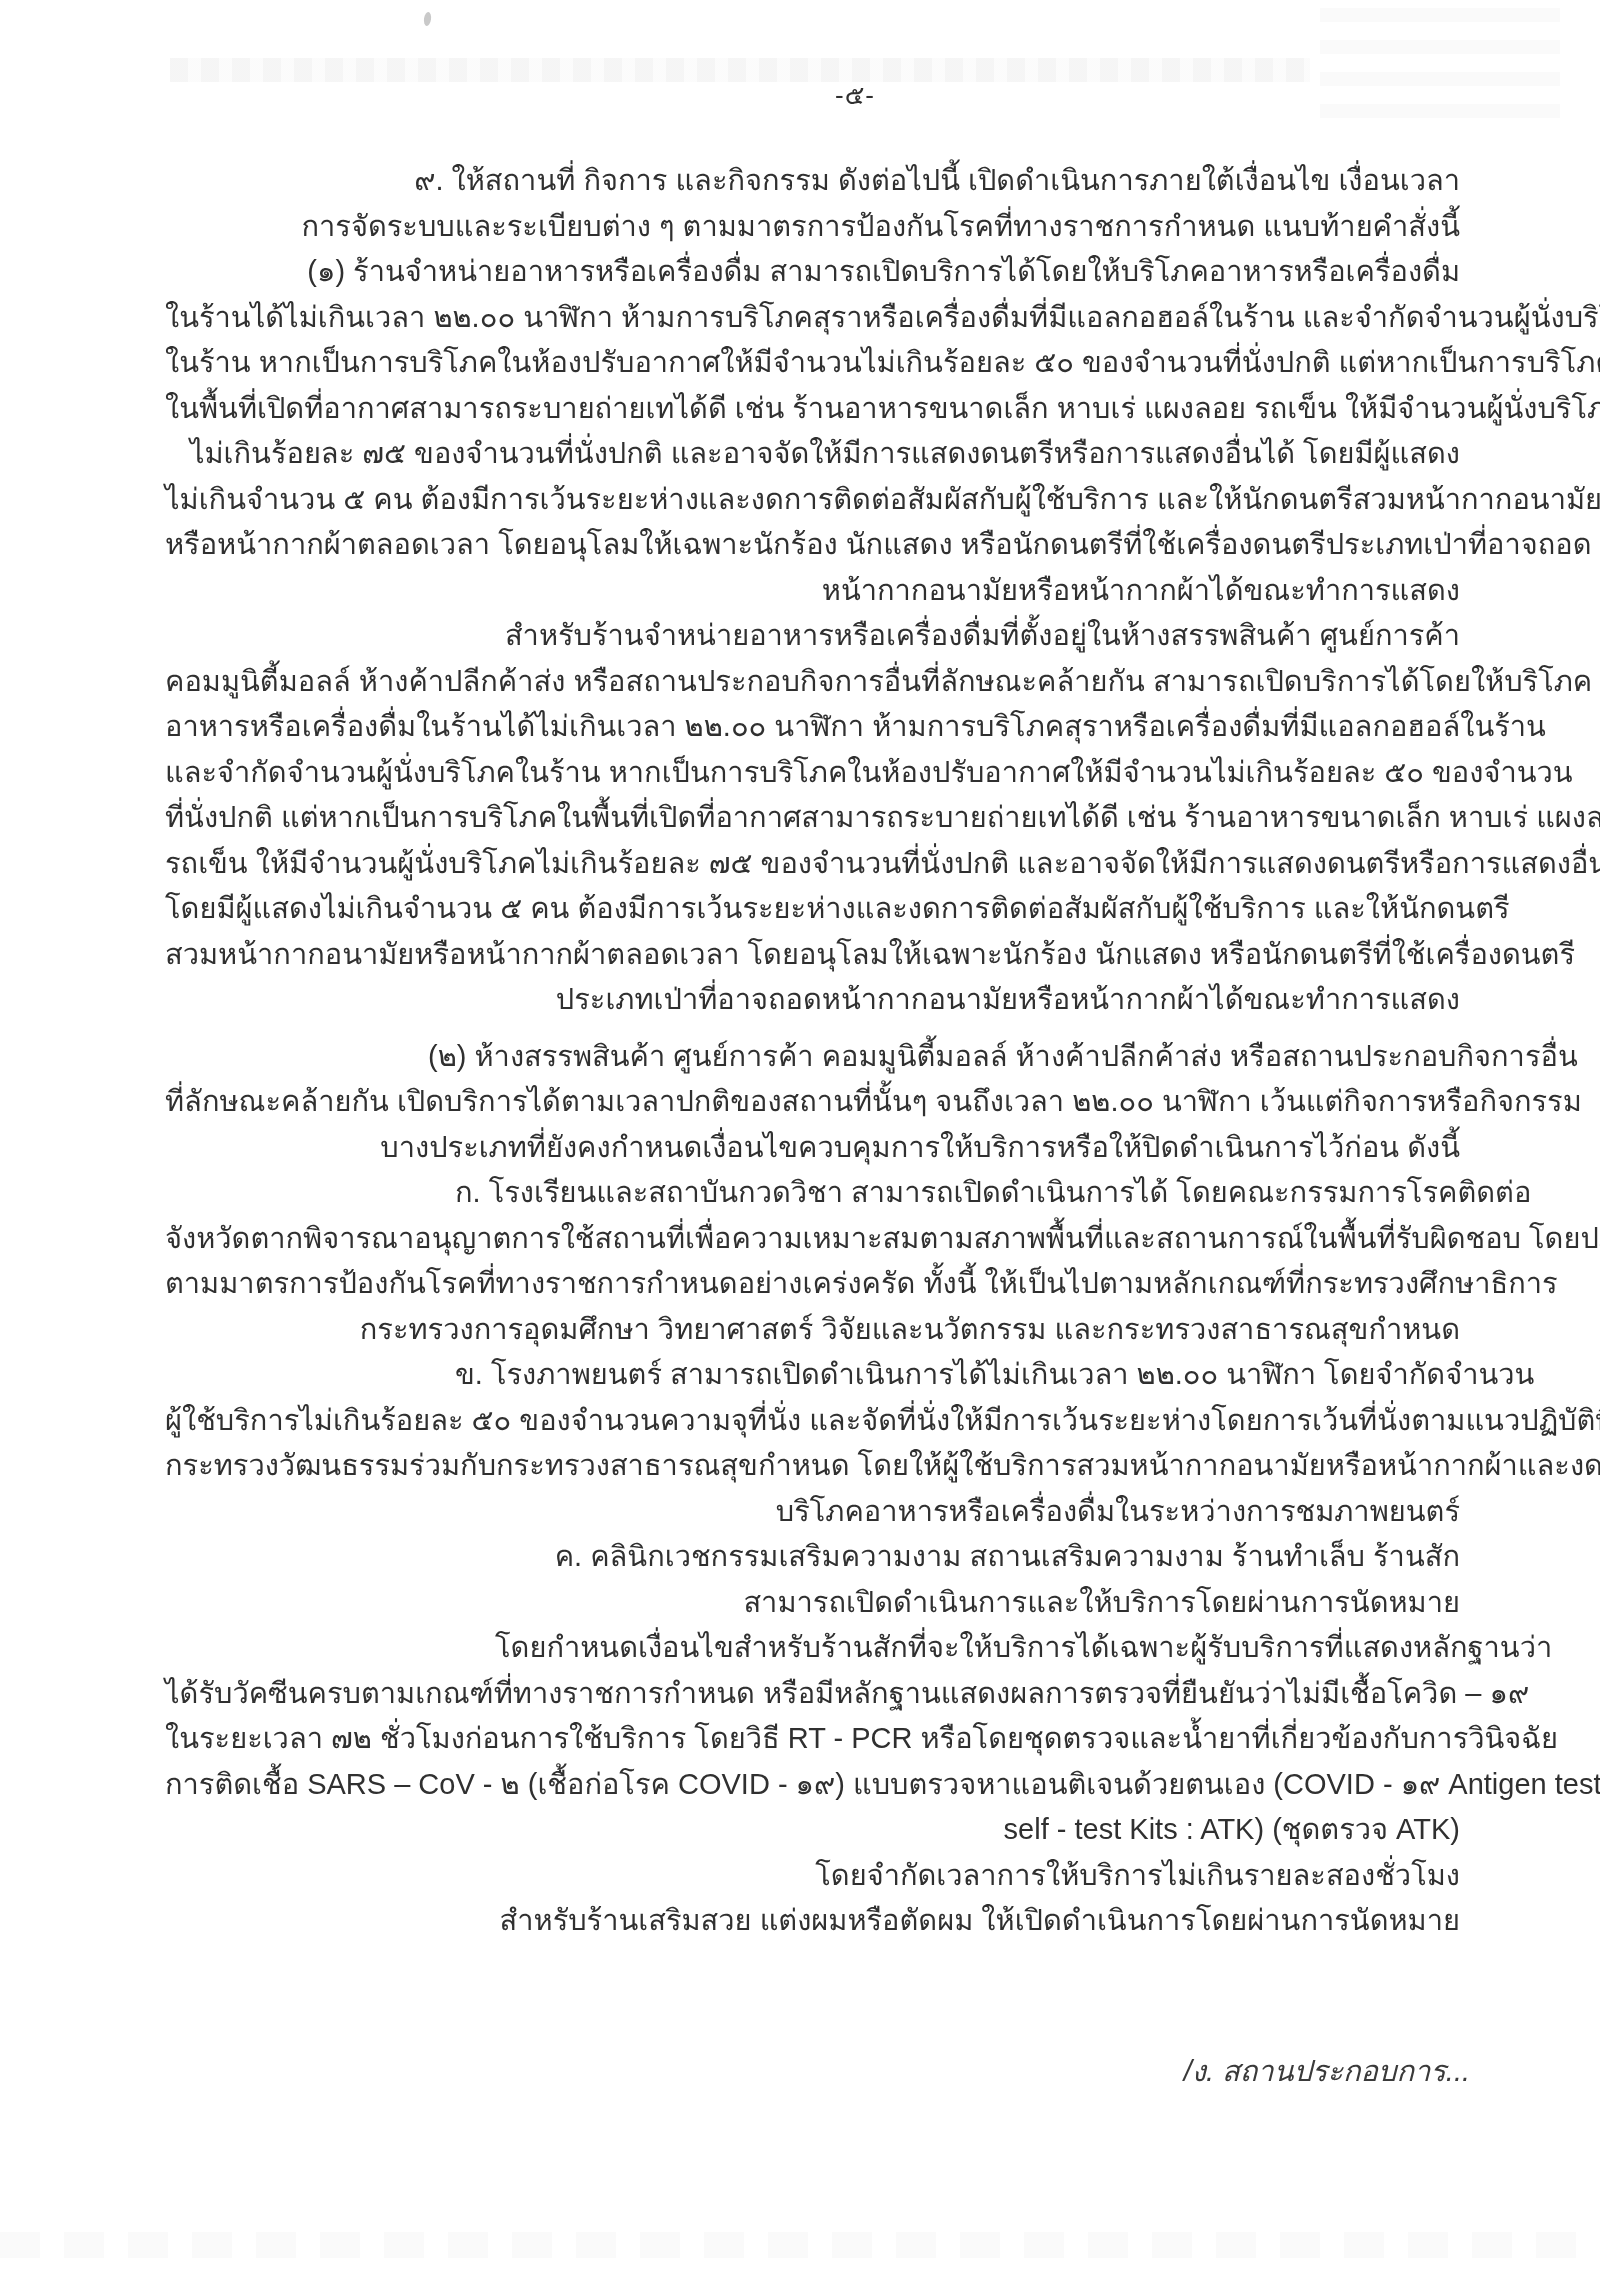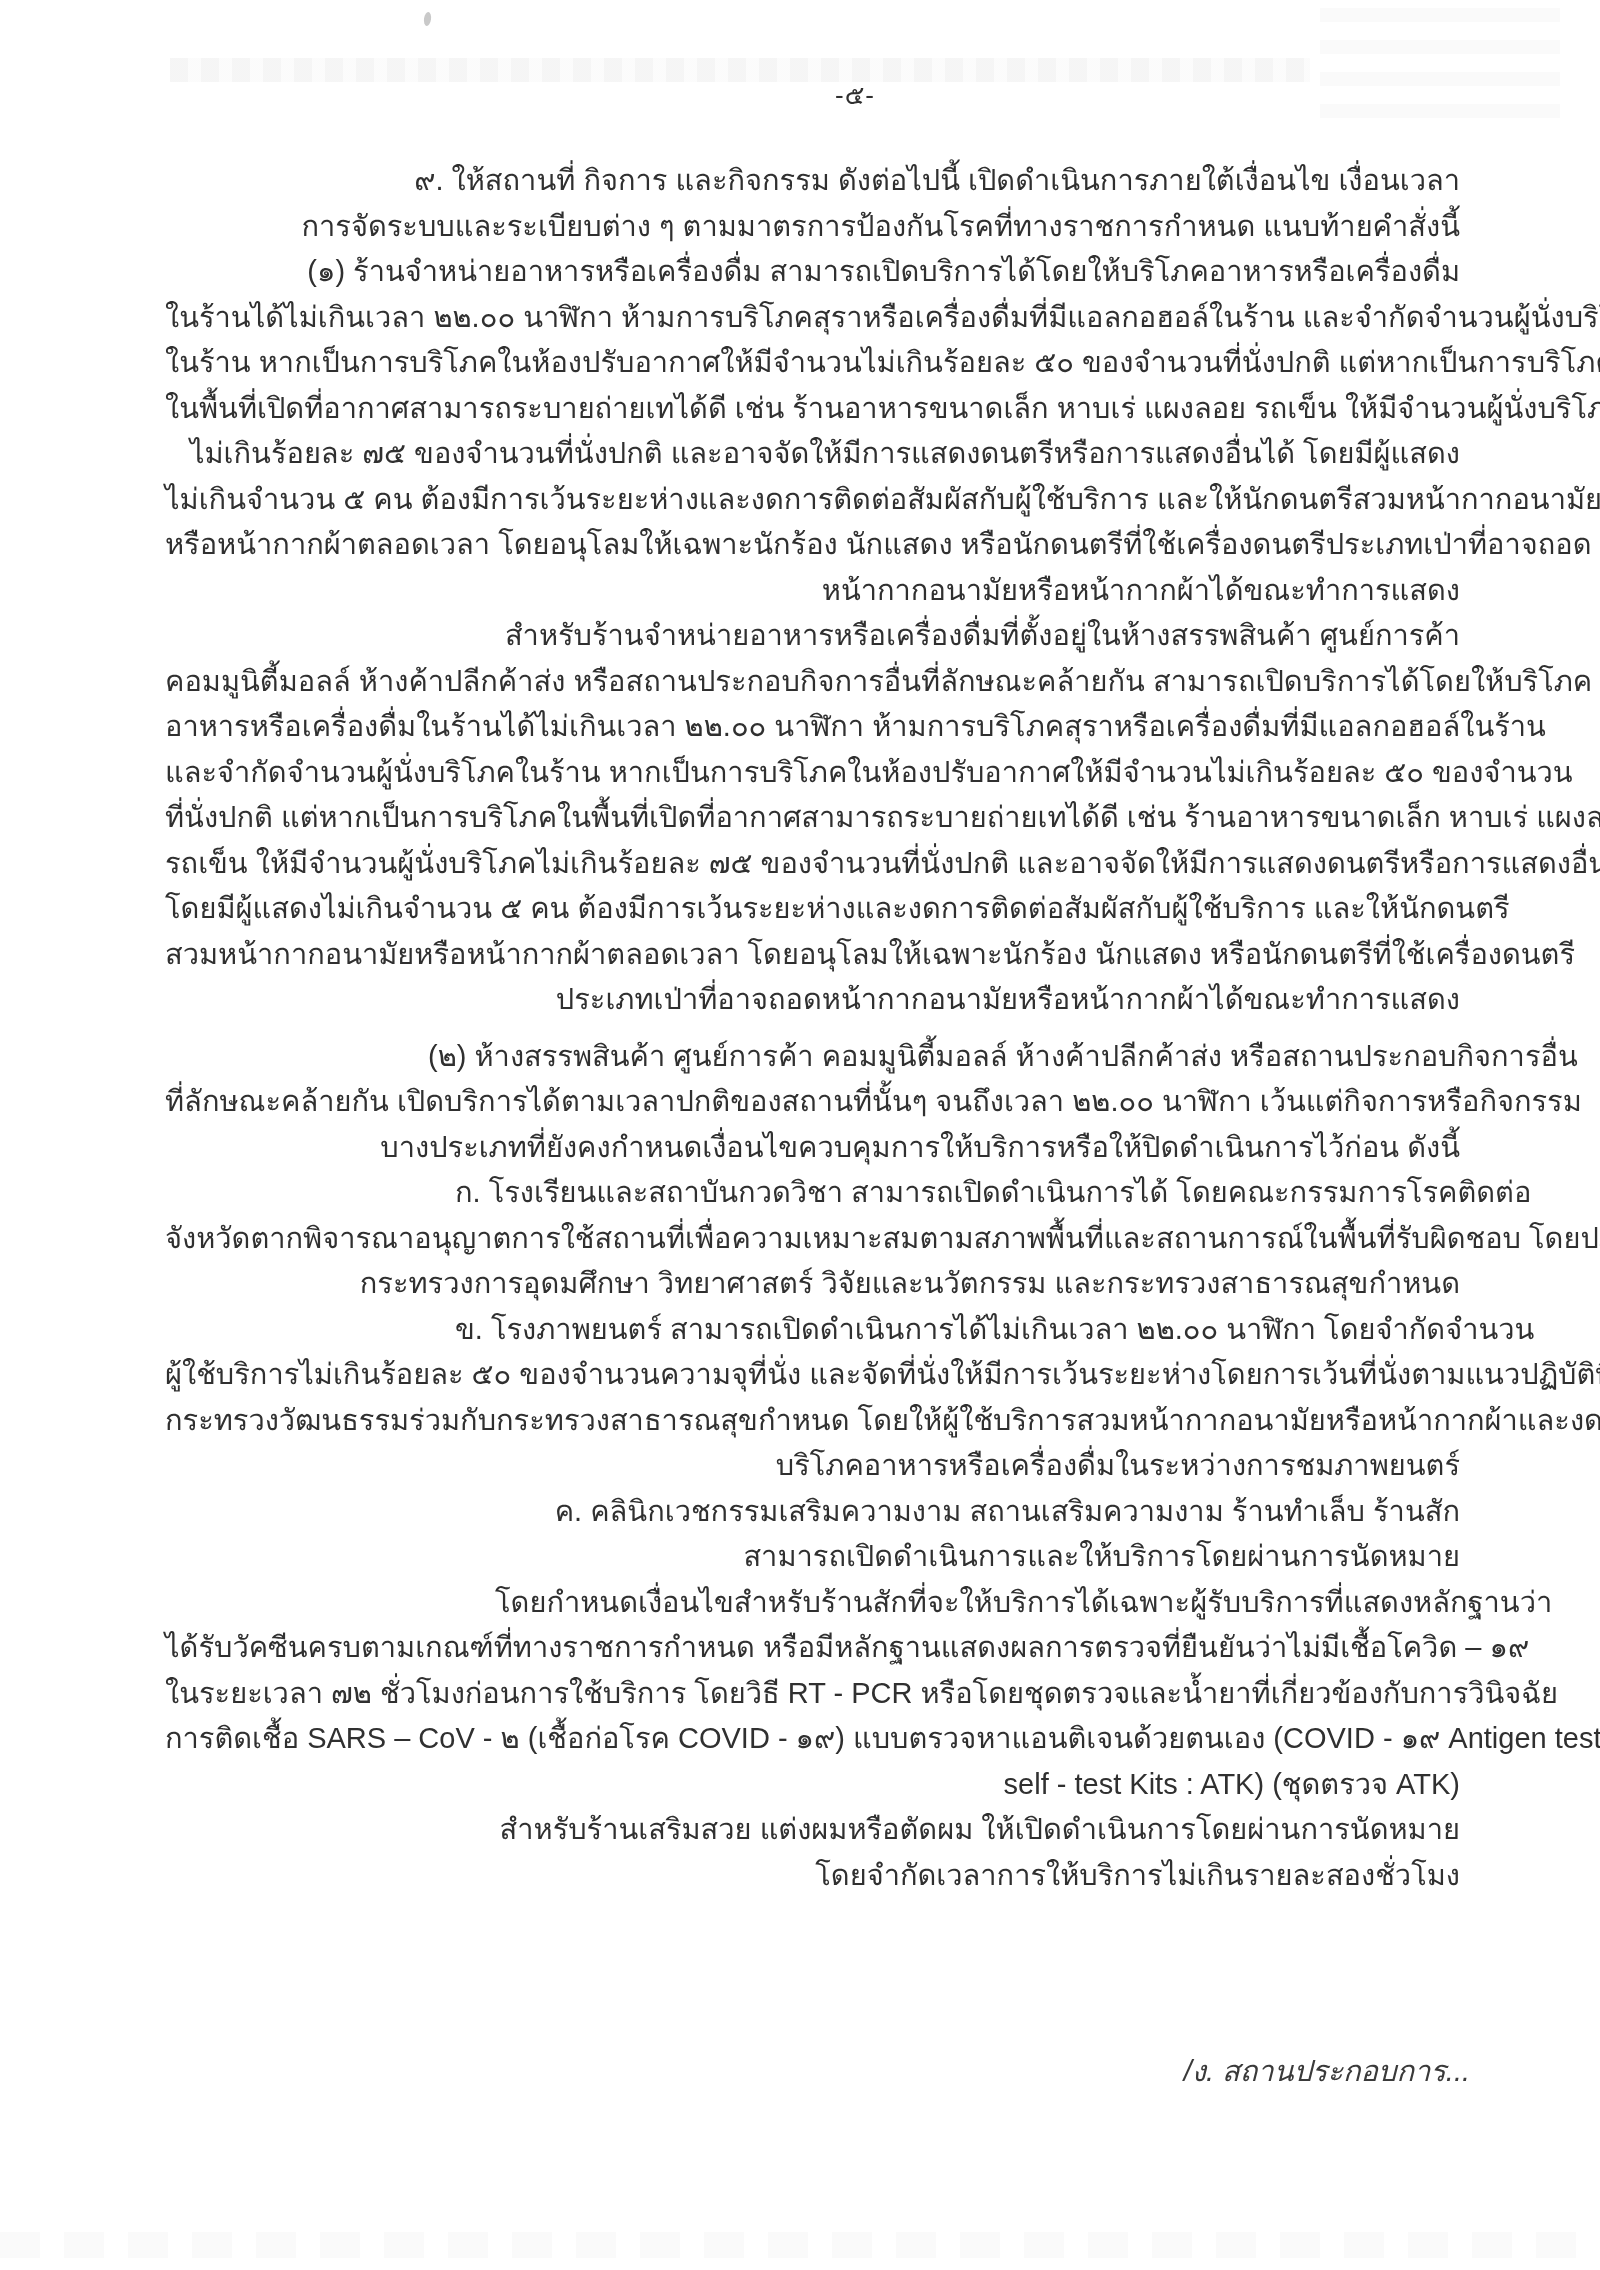--- a/index.html
+++ b/index.html
@@ -120,31 +120,32 @@
       <div class="line ind-flush">ที่นั่งปกติ  แต่หากเป็นการบริโภคในพื้นที่เปิดที่อากาศสามารถระบายถ่ายเทได้ดี เช่น ร้านอาหารขนาดเล็ก หาบเร่ แผงลอย</div>
       <div class="line ind-flush">รถเข็น ให้มีจำนวนผู้นั่งบริโภคไม่เกินร้อยละ ๗๕ ของจำนวนที่นั่งปกติ และอาจจัดให้มีการแสดงดนตรีหรือการแสดงอื่นได้</div>
       <div class="line ind-flush">โดยมีผู้แสดงไม่เกินจำนวน ๕ คน ต้องมีการเว้นระยะห่างและงดการติดต่อสัมผัสกับผู้ใช้บริการ และให้นักดนตรี</div>
       <div class="line ind-flush">สวมหน้ากากอนามัยหรือหน้ากากผ้าตลอดเวลา โดยอนุโลมให้เฉพาะนักร้อง นักแสดง หรือนักดนตรีที่ใช้เครื่องดนตรี</div>
       <div class="line ind-flush">ประเภทเป่าที่อาจถอดหน้ากากอนามัยหรือหน้ากากผ้าได้ขณะทำการแสดง</div>
       <div class="line ind-item2 gap-before">(๒) ห้างสรรพสินค้า ศูนย์การค้า คอมมูนิตี้มอลล์ ห้างค้าปลีกค้าส่ง หรือสถานประกอบกิจการอื่น</div>
       <div class="line ind-flush">ที่ลักษณะคล้ายกัน เปิดบริการได้ตามเวลาปกติของสถานที่นั้นๆ จนถึงเวลา ๒๒.๐๐ นาฬิกา เว้นแต่กิจการหรือกิจกรรม</div>
       <div class="line ind-flush">บางประเภทที่ยังคงกำหนดเงื่อนไขควบคุมการให้บริการหรือให้ปิดดำเนินการไว้ก่อน ดังนี้</div>
       <div class="line ind-sub">ก. โรงเรียนและสถาบันกวดวิชา สามารถเปิดดำเนินการได้ โดยคณะกรรมการโรคติดต่อ</div>
       <div class="line ind-flush">จังหวัดตากพิจารณาอนุญาตการใช้สถานที่เพื่อความเหมาะสมตามสภาพพื้นที่และสถานการณ์ในพื้นที่รับผิดชอบ โดยปฏิบัติ</div>
+      <div class="line ind-flush">ตามมาตรการป้องกันโรคที่ทางราชการกำหนดอย่างเคร่งครัด ทั้งนี้ ให้เป็นไปตามหลักเกณฑ์ที่กระทรวงศึกษาธิการ</div>
       <div class="line ind-flush">กระทรวงการอุดมศึกษา วิทยาศาสตร์ วิจัยและนวัตกรรม และกระทรวงสาธารณสุขกำหนด</div>
       <div class="line ind-sub">ข. โรงภาพยนตร์ สามารถเปิดดำเนินการได้ไม่เกินเวลา ๒๒.๐๐ นาฬิกา โดยจำกัดจำนวน</div>
       <div class="line ind-flush">ผู้ใช้บริการไม่เกินร้อยละ ๕๐ ของจำนวนความจุที่นั่ง และจัดที่นั่งให้มีการเว้นระยะห่างโดยการเว้นที่นั่งตามแนวปฏิบัติที่</div>
       <div class="line ind-flush">กระทรวงวัฒนธรรมร่วมกับกระทรวงสาธารณสุขกำหนด โดยให้ผู้ใช้บริการสวมหน้ากากอนามัยหรือหน้ากากผ้าและงดการ</div>
       <div class="line ind-flush">บริโภคอาหารหรือเครื่องดื่มในระหว่างการชมภาพยนตร์</div>
       <div class="line ind-sub">ค. คลินิกเวชกรรมเสริมความงาม สถานเสริมความงาม ร้านทำเล็บ ร้านสัก</div>
       <div class="line ind-flush">สามารถเปิดดำเนินการและให้บริการโดยผ่านการนัดหมาย</div>
       <div class="line ind-cond">โดยกำหนดเงื่อนไขสำหรับร้านสักที่จะให้บริการได้เฉพาะผู้รับบริการที่แสดงหลักฐานว่า</div>
       <div class="line ind-flush">ได้รับวัคซีนครบตามเกณฑ์ที่ทางราชการกำหนด หรือมีหลักฐานแสดงผลการตรวจที่ยืนยันว่าไม่มีเชื้อโควิด – ๑๙</div>
       <div class="line ind-flush">ในระยะเวลา ๗๒ ชั่วโมงก่อนการใช้บริการ โดยวิธี RT - PCR หรือโดยชุดตรวจและน้ำยาที่เกี่ยวข้องกับการวินิจฉัย</div>
       <div class="line ind-flush">การติดเชื้อ SARS – CoV - ๒ (เชื้อก่อโรค COVID - ๑๙) แบบตรวจหาแอนติเจนด้วยตนเอง (COVID - ๑๙ Antigen test</div>
       <div class="line ind-flush">self - test Kits : ATK) (ชุดตรวจ ATK)</div>
+      <div class="line ind-flush">โดยจำกัดเวลาการให้บริการไม่เกินรายละสองชั่วโมง</div>
       <div class="line ind-para">สำหรับร้านเสริมสวย แต่งผมหรือตัดผม ให้เปิดดำเนินการโดยผ่านการนัดหมาย</div>
-      <div class="line ind-flush">โดยจำกัดเวลาการให้บริการไม่เกินรายละสองชั่วโมง</div>
     </div>
 
   <div class="continuation-footer">/ง. สถานประกอบการ...</div>
 
 </div>
 
 </body></html>

